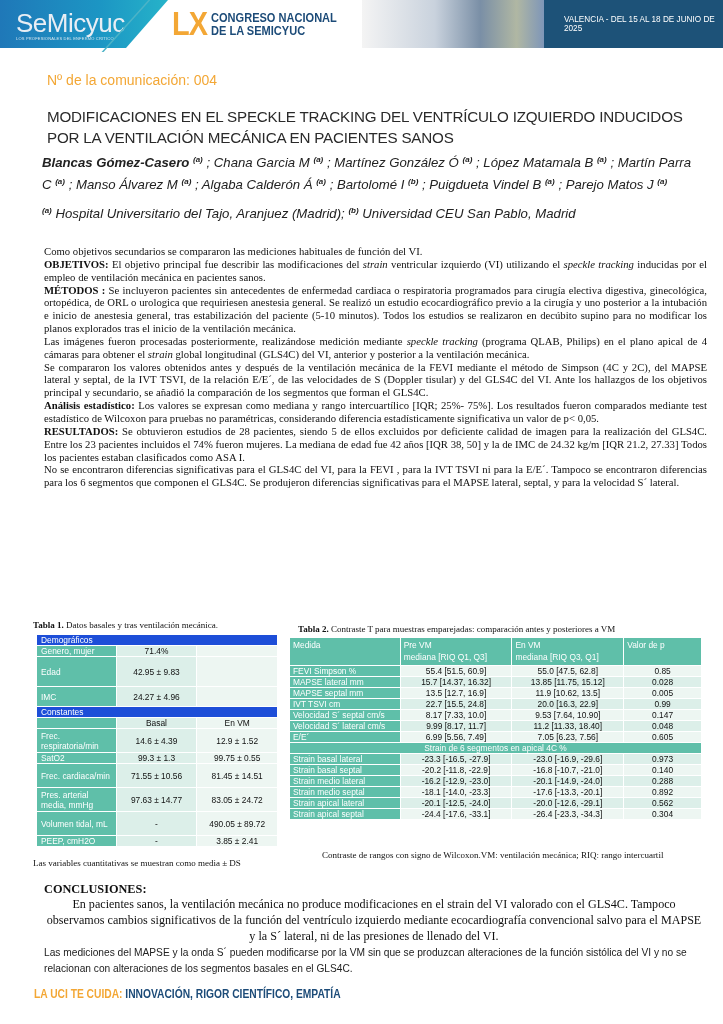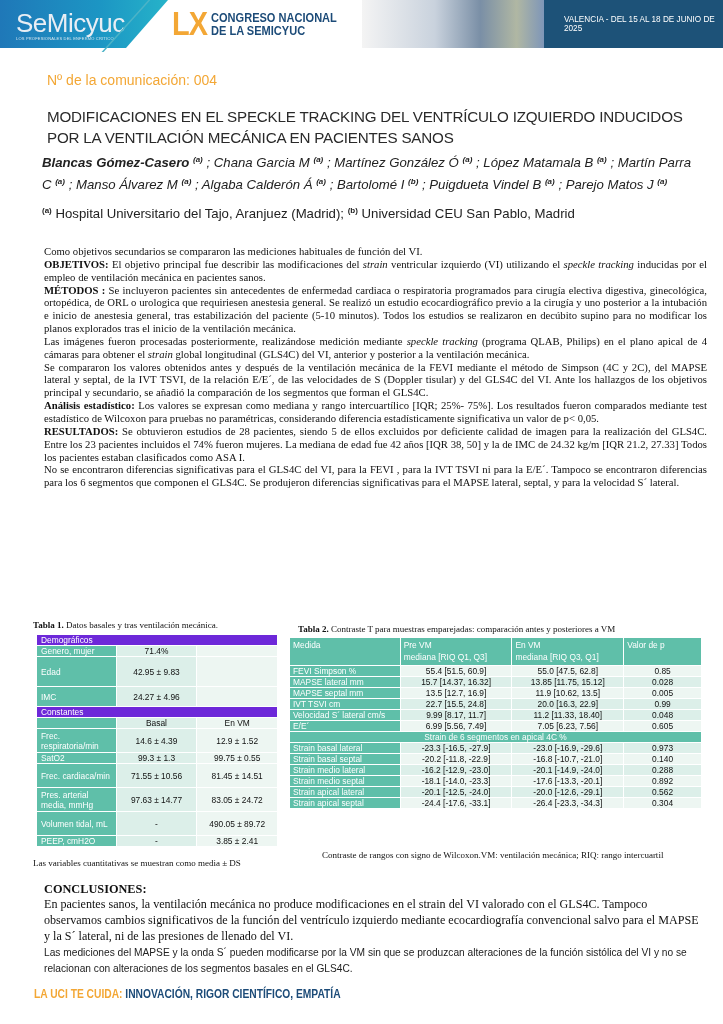--- a/index.html
+++ b/index.html
@@ -12,48 +12,48 @@
   .hdr-mid { position: absolute; left: 172px; top: 4px; display: flex; align-items: center; }
   .lx { color: #f3a735; font-family: "Liberation Sans", sans-serif; font-size: 34px; font-weight: bold; letter-spacing: -1px; transform: scaleX(0.85); transform-origin: left; }
   .congreso { margin-left: -2px; color: #1c4b78; font-family: "Liberation Sans", sans-serif; font-size: 13px; line-height: 13px; font-weight: bold; transform: scaleX(0.85); transform-origin: left; }
   .hdr-img { position: absolute; left: 362px; top: 0; width: 182px; height: 48px; background: linear-gradient(90deg, #f4f4f4 0%, #c9d2dd 40%, #7a8fa6 65%, #b0b7a3 85%, #7e96b8 100%); }
   .hdr-right { position: absolute; left: 544px; top: 0; width: 179px; height: 48px; background: #1d5278; color: #fff; font-family: "Liberation Sans", sans-serif; font-size: 8.2px; display: flex; align-items: center; padding-left: 20px; }
   .comm-no { position: absolute; left: 47px; top: 72px; color: #f3a735; font-family: "Liberation Sans", sans-serif; font-size: 14px; }
   .title { position: absolute; left: 47px; top: 106px; width: 650px; color: #2a2a2a; font-family: "Liberation Sans", sans-serif; font-size: 15.2px; line-height: 21px; letter-spacing: -0.2px; }
   .authors { position: absolute; left: 42px; top: 150px; width: 660px; color: #222; font-family: "Liberation Sans", sans-serif; font-style: italic; font-size: 13.2px; line-height: 19px; }
   .authors b { font-weight: bold; }
   sup { font-size: 8px; font-weight: bold; vertical-align: 5px; }
-  .affil { position: absolute; left: 42px; top: 206px; color: #222; font-family: "Liberation Sans", sans-serif; font-size: 13.2px; }
+  .affil { position: absolute; left: 42px; top: 206px; color: #222; font-family: "Liberation Sans", sans-serif; font-style: italic; font-size: 13.2px; }
   .body-text { position: absolute; left: 44px; top: 245px; width: 663px; font-size: 10.7px; line-height: 12.85px; text-align: justify; color: #111; }
   .body-text p { margin: 0; }
   .t1-caption { position: absolute; left: 33px; top: 620px; font-size: 9px; }
   .t1-caption b { font-weight: bold; }
   table { border-collapse: collapse; font-family: "Liberation Sans", sans-serif; }
   .t1 { position: absolute; left: 36px; top: 634px; width: 242px; font-size: 8.4px; }
   .t1 td { border: 1.5px solid #fff; padding: 0 4px; height: 11px; }
   .t1 .lbl { background: #5fbfa9; color: #fff; width: 79px; }
   .t1 .val { background: #dcefe9; text-align: center; width: 80px; }
   .t1 .val2 { background: #edf6f2; text-align: center; width: 80px; }
-  .t1 .sec { background: #6d28d9; color: #fff; }
+  .t1 .sec { background: #1d4ed8; color: #fff; }
   .t1-note { position: absolute; left: 33px; top: 858px; font-size: 9px; }
   .t2-caption { position: absolute; left: 298px; top: 624px; font-size: 9px; }
   .t2-caption b { font-weight: bold; }
   .t2 { position: absolute; left: 289px; top: 637px; width: 413px; font-size: 8.4px; }
   .t2 td { border: 1.2px solid #fff; padding: 0 3px; height: 10.8px; }
   .t2 th { background: #5fbfa9; color: #fff; font-weight: normal; text-align: left; vertical-align: top; padding: 1px 3px; height: 28px; border: 1.2px solid #fff; line-height: 12px; }
   .t2 .lbl { background: #5fbfa9; color: #fff; width: 111px; }
   .t2 .c1 { background: #dcefe9; text-align: center; width: 112px; }
   .t2 .c2 { background: #dcefe9; text-align: center; width: 112px; }
   .t2 .c3 { background: #dcefe9; text-align: center; width: 78px; }
   .t2 tr.alt .c1, .t2 tr.alt .c2, .t2 tr.alt .c3 { background: #edf6f2; }
   .t2 .sec { background: #5fbfa9; color: #fff; text-align: center; }
   .t2-note { position: absolute; left: 322px; top: 850px; font-size: 9px; }
   .concl { position: absolute; left: 44px; top: 882px; width: 660px; }
   .concl-title { font-weight: bold; font-size: 12.3px; line-height: 14px; }
-  .concl-p1 { font-size: 12.1px; line-height: 16.2px; }
+  .concl-p1 { font-size: 12.1px; line-height: 16.2px; text-align: center; }
   .concl-p2 { font-family: "Liberation Sans", sans-serif; font-size: 10.2px; line-height: 16px; color: #222; }
   .footer { position: absolute; left: 34px; top: 987px; font-family: "Liberation Sans", sans-serif; font-weight: bold; font-size: 12.5px; transform: scaleX(0.82); transform-origin: left; }
   .footer .f1 { color: #f3a735; }
   .footer .f2 { color: #1c4b78; }
 </style>
 </head>
 <body>
 
 <div class="header">
   <div class="hdr-left">
@@ -200,20 +200,26 @@
         <td class="c1">13.5 [12.7, 16.9]</td>
         <td class="c2">11.9 [10.62, 13.5]</td>
         <td class="c3">0.005</td>
       </tr>
       <tr>
         <td class="lbl">IVT TSVI cm</td>
         <td class="c1">22.7 [15.5, 24.8]</td>
         <td class="c2">20.0 [16.3, 22.9]</td>
         <td class="c3">0.99</td>
       </tr>
+      <tr class="alt">
+        <td class="lbl">Velocidad S´ septal cm/s</td>
+        <td class="c1">8.17 [7.33, 10.0]</td>
+        <td class="c2">9.53 [7.64, 10.90]</td>
+        <td class="c3">0.147</td>
+      </tr>
       <tr>
         <td class="lbl">Velocidad S´ lateral cm/s</td>
         <td class="c1">9.99 [8.17, 11.7]</td>
         <td class="c2">11.2 [11.33, 18.40]</td>
         <td class="c3">0.048</td>
       </tr>
       <tr class="alt">
         <td class="lbl">E/E´</td>
         <td class="c1">6.99 [5.56, 7.49]</td>
         <td class="c2">7.05 [6.23, 7.56]</td>

